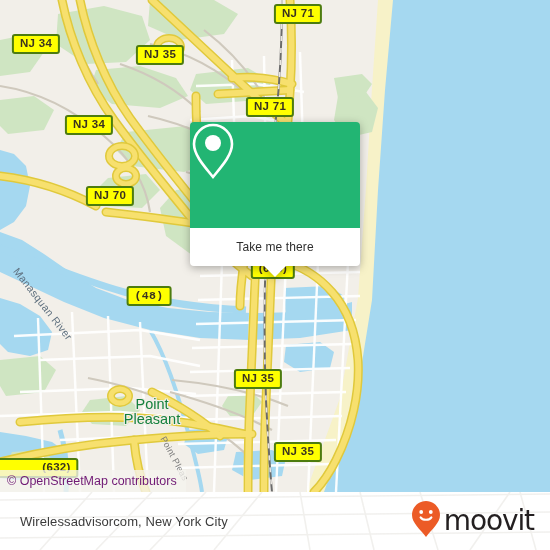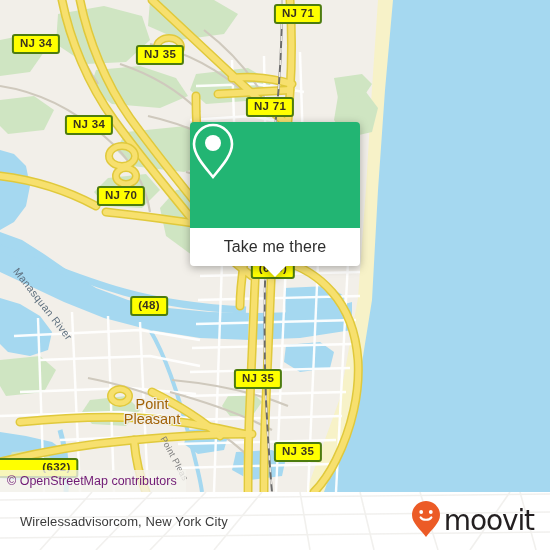--- a/index.html
+++ b/index.html
@@ -34,21 +34,21 @@
     line-height:13px;
     transform:translate(-50%,-50%);
     font-family:"Liberation Sans", sans-serif;
   }
 
   
   .placelabel {
     position:absolute;
     transform:translate(-50%,-50%);
     text-align:center;
-    color:#a16207;
+    color:#15803d;
     font-size:14.5px;
     line-height:17px;
     white-space:nowrap;
     font-family:"Liberation Sans", sans-serif;
     text-shadow:
       1px 0 #f2efe9, -1px 0 #f2efe9, 0 1px #f2efe9, 0 -1px #f2efe9,
       1px 1px #f2efe9, -1px -1px #f2efe9, 1px -1px #f2efe9, -1px 1px #f2efe9;
   }
   .riverlabel {
     position:absolute;
@@ -94,21 +94,21 @@
     height:106px;
     border-radius:4px 4px 0 0;
     display:flex; align-items:center; justify-content:center;
   }
   #callout-action {
     background:#ffffff;
     height:38px;
     border-radius:0 0 4px 4px;
     display:flex; align-items:center; justify-content:center;
     color:#2e2e2e;
-    font-size:16px;
+    font-size:12px;
     letter-spacing:0.1px;
     cursor:pointer;
   }
   #callout-tail {
     position:absolute;
     left:50%; bottom:-11px;
     width:0; height:0;
     transform:translateX(-50%);
     border-left:11px solid transparent;
     border-right:11px solid transparent;
@@ -308,22 +308,22 @@
         <path d="M282 0 C 282 40, 280 80, 276 118 C 272 160, 268 200, 266 250 C 264 300, 264 350, 266 400 C 268 440, 270 470, 272 492" stroke="#6b6b6b" stroke-width="2" fill="none"></path>
         <path d="M282 0 C 282 40, 280 80, 276 118 C 272 160, 268 200, 266 250 C 264 300, 264 350, 266 400 C 268 440, 270 470, 272 492" stroke="#e9e6e0" stroke-width="1.6" stroke-dasharray="5 7" fill="none"></path>
       </g>
     </svg>
 
     <div class="shield" style="left:36px;  top:44px;">NJ 34</div>
     <div class="shield" style="left:160px; top:55px;">NJ 35</div>
     <div class="shield" style="left:298px; top:14px;">NJ 71</div>
     <div class="shield" style="left:89px;  top:125px;">NJ 34</div>
     <div class="shield" style="left:270px; top:107px;">NJ 71</div>
-    <div class="shield" style="left:110px; top:196px;margin-left:11px;">NJ 70</div>
-    <div class="shield" style="left:149px; top:306px;">(48)</div>
+    <div class="shield" style="left:110px; top:196px;">NJ 70</div>
+    <div class="shield" style="left:149px; top:296px;font-family:Liberation Mono, monospace;">(48)</div>
     <div class="shield" style="left:249px; top:269px;margin-left:24px;">(635)</div>
     <div class="shield" style="left:258px; top:379px;">NJ 35</div>
     <div class="shield" style="left:37px;  top:468px;padding-left:45px;">(632)</div>
     <div class="shield" style="left:298px; top:452px;">NJ 35</div>
 
     <div class="placelabel" style="left:152px; top:404px;">Point</div>
     <div class="placelabel" style="left:152px; top:419px;">Pleasant</div>
 
     <div class="riverlabel" style="left:16px; top:263px; transform:rotate(52deg);">Manasquan River</div>
 

